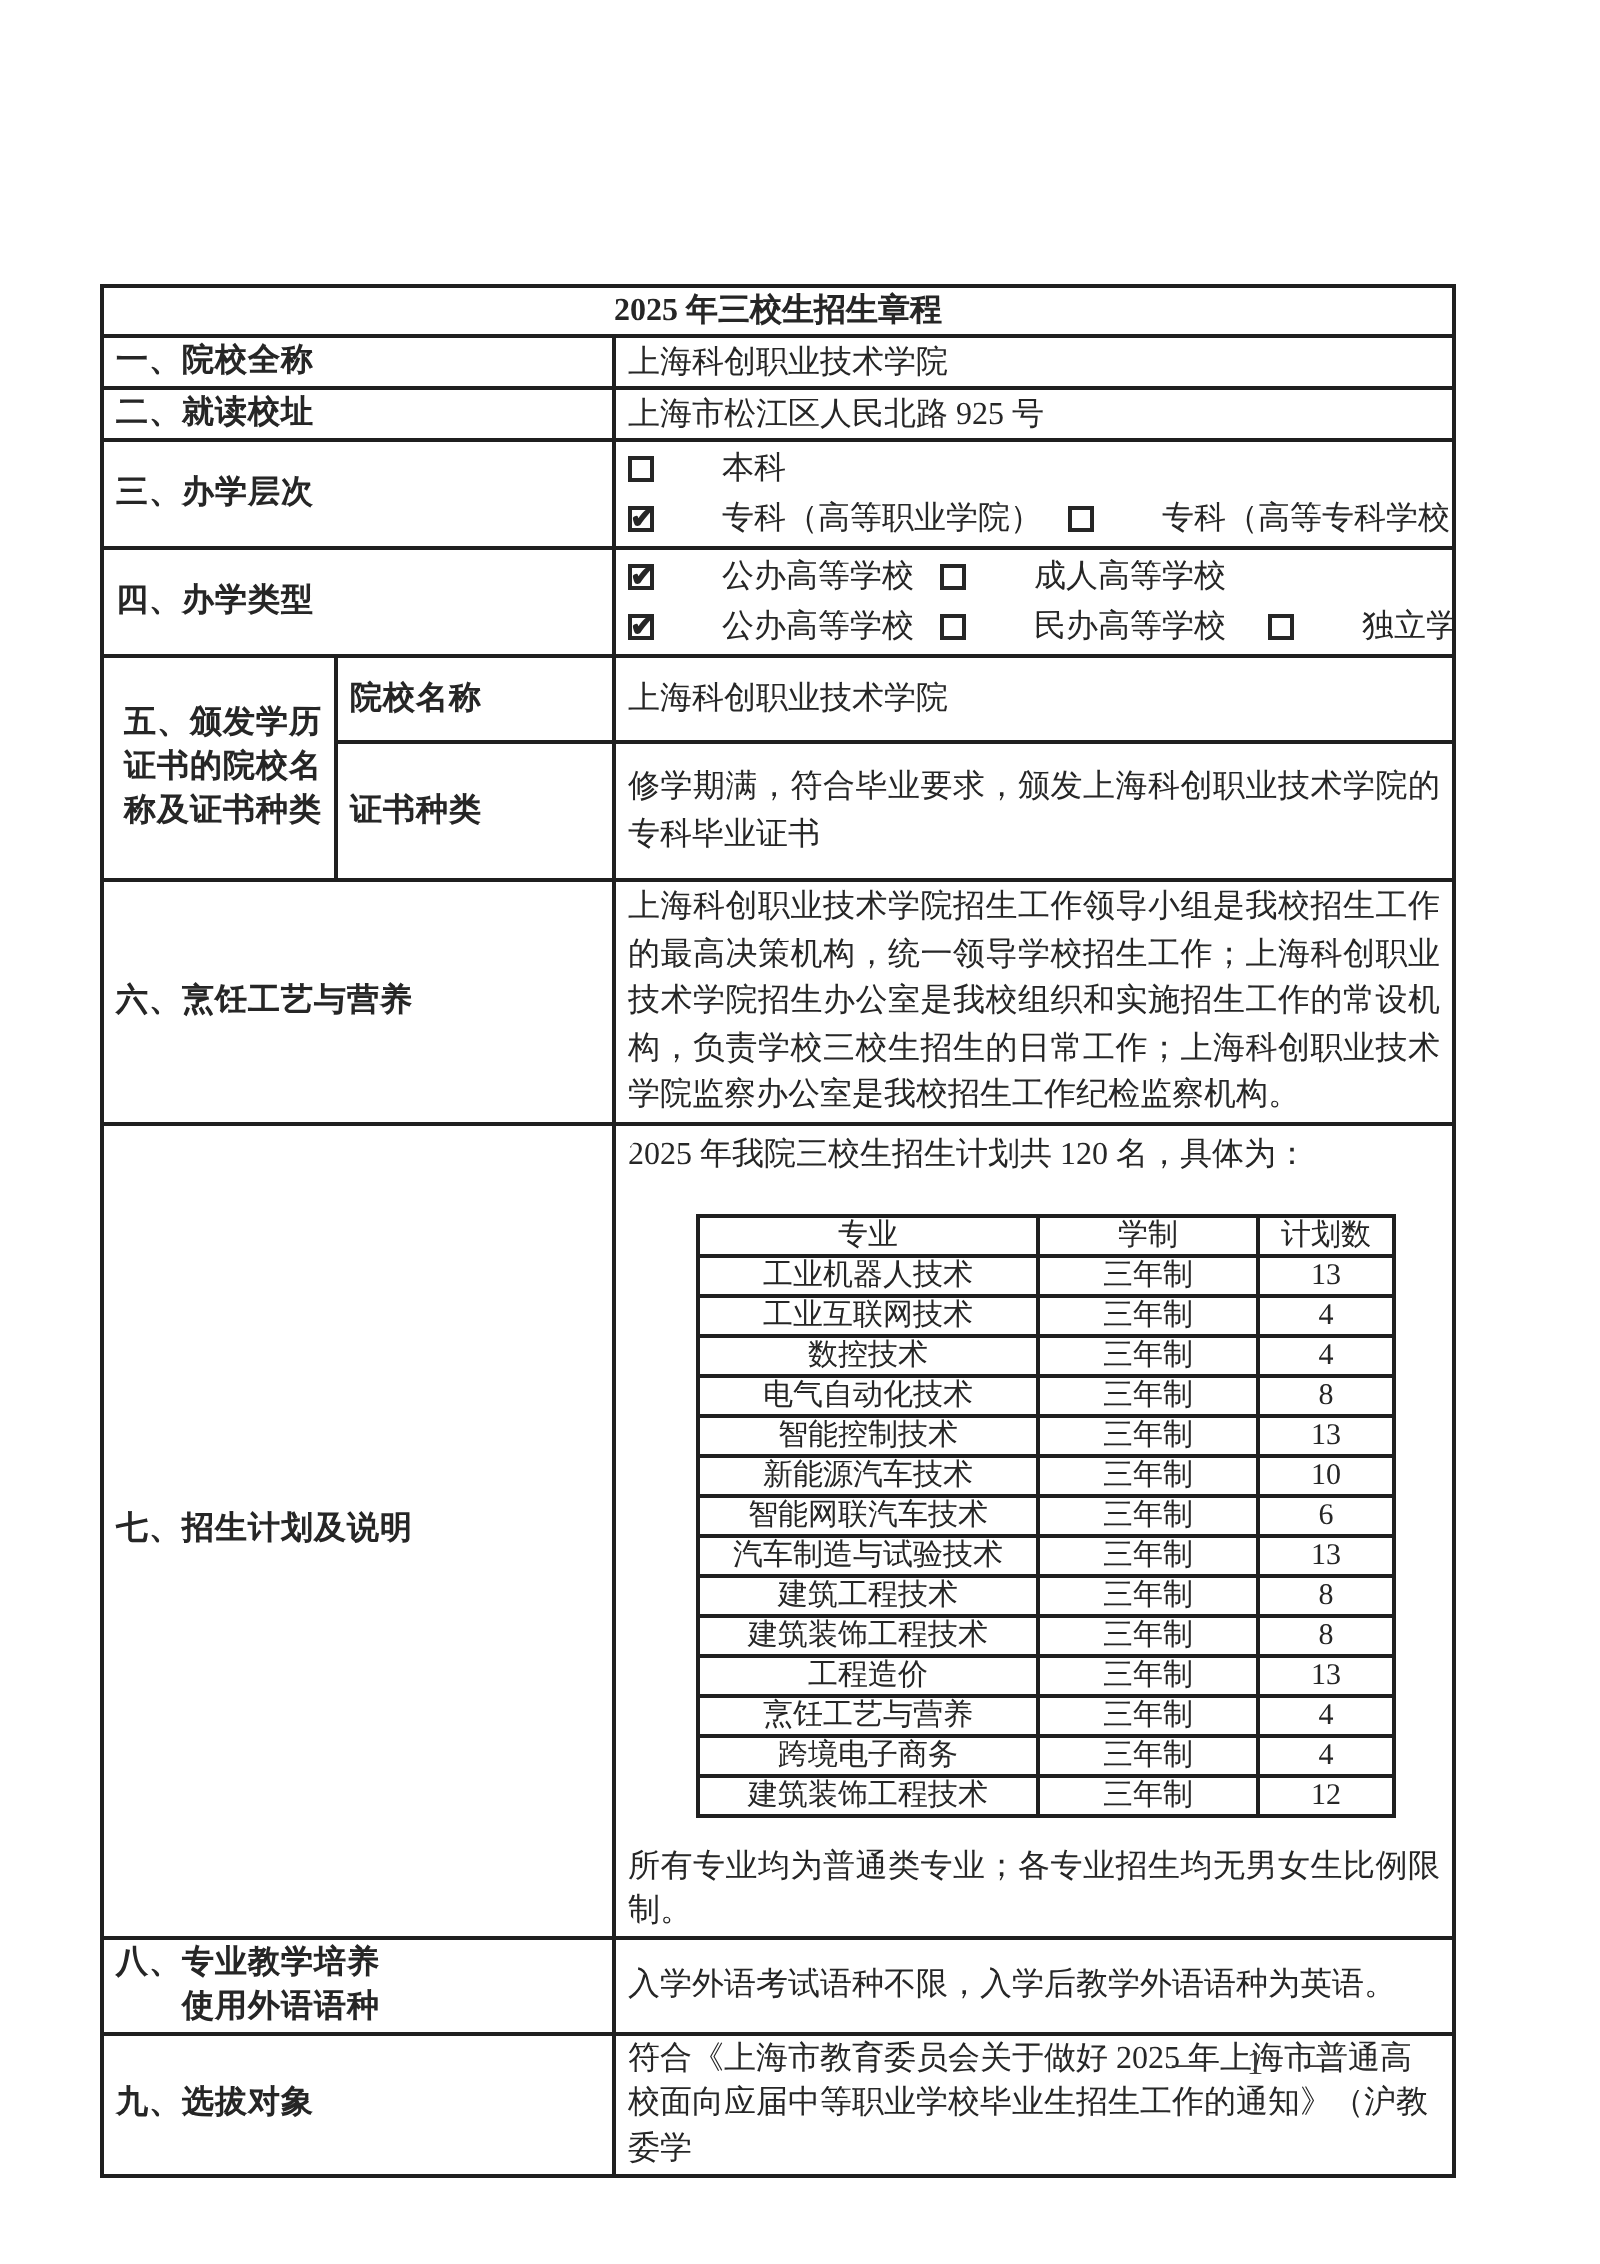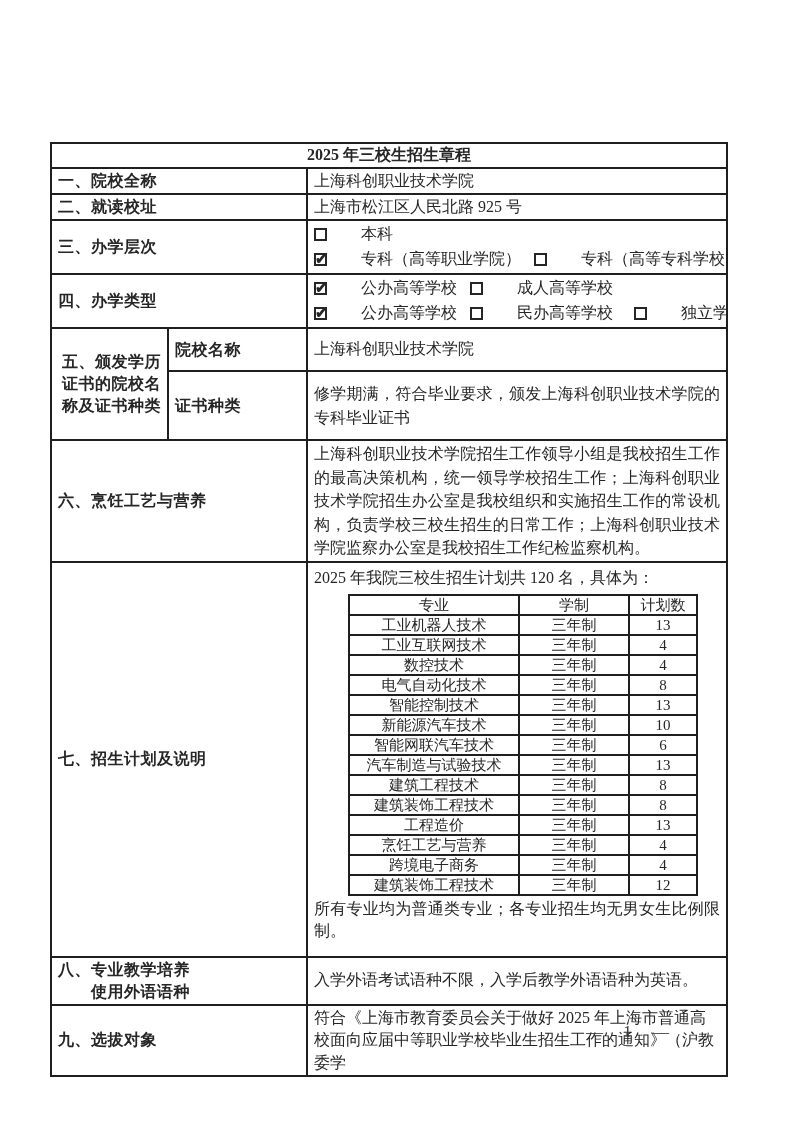--- a/index.html
+++ b/index.html
@@ -41,29 +41,29 @@
   }
   .cb.checked::after {
     content: "✔";
     position: absolute; left: -1px; top: -5px;
     font-size: 15px; font-weight: 700; color: #262626;
   }
 
   .plan-intro { line-height: 22px; padding-top: 3px; }
   table.plan {
     border-collapse: collapse; table-layout: fixed;
-    width: 348px; margin: 5px 0 2px 34px;
+    width: 348px; margin: 18px 0 2px 34px;
   }
   table.plan th, table.plan td {
     border: 2px solid #1f1f1f;
     font-size: 15px; text-align: center;
     height: 19px; padding: 0 2px;
     font-weight: normal; line-height: 18px;
   }
-  .plan-note { line-height: 22px; text-align: justify; margin-top: 2px; }
+  .plan-note { line-height: 22px; text-align: justify; margin-top: 14px; }
 
   .footer {
     position: absolute; left: 586px; top: 1022px;
     font-size: 17px; word-spacing: 16px; color: #3a3a3a;
   }
 </style>
 </head>
 <body>
 
 <div class="page">

